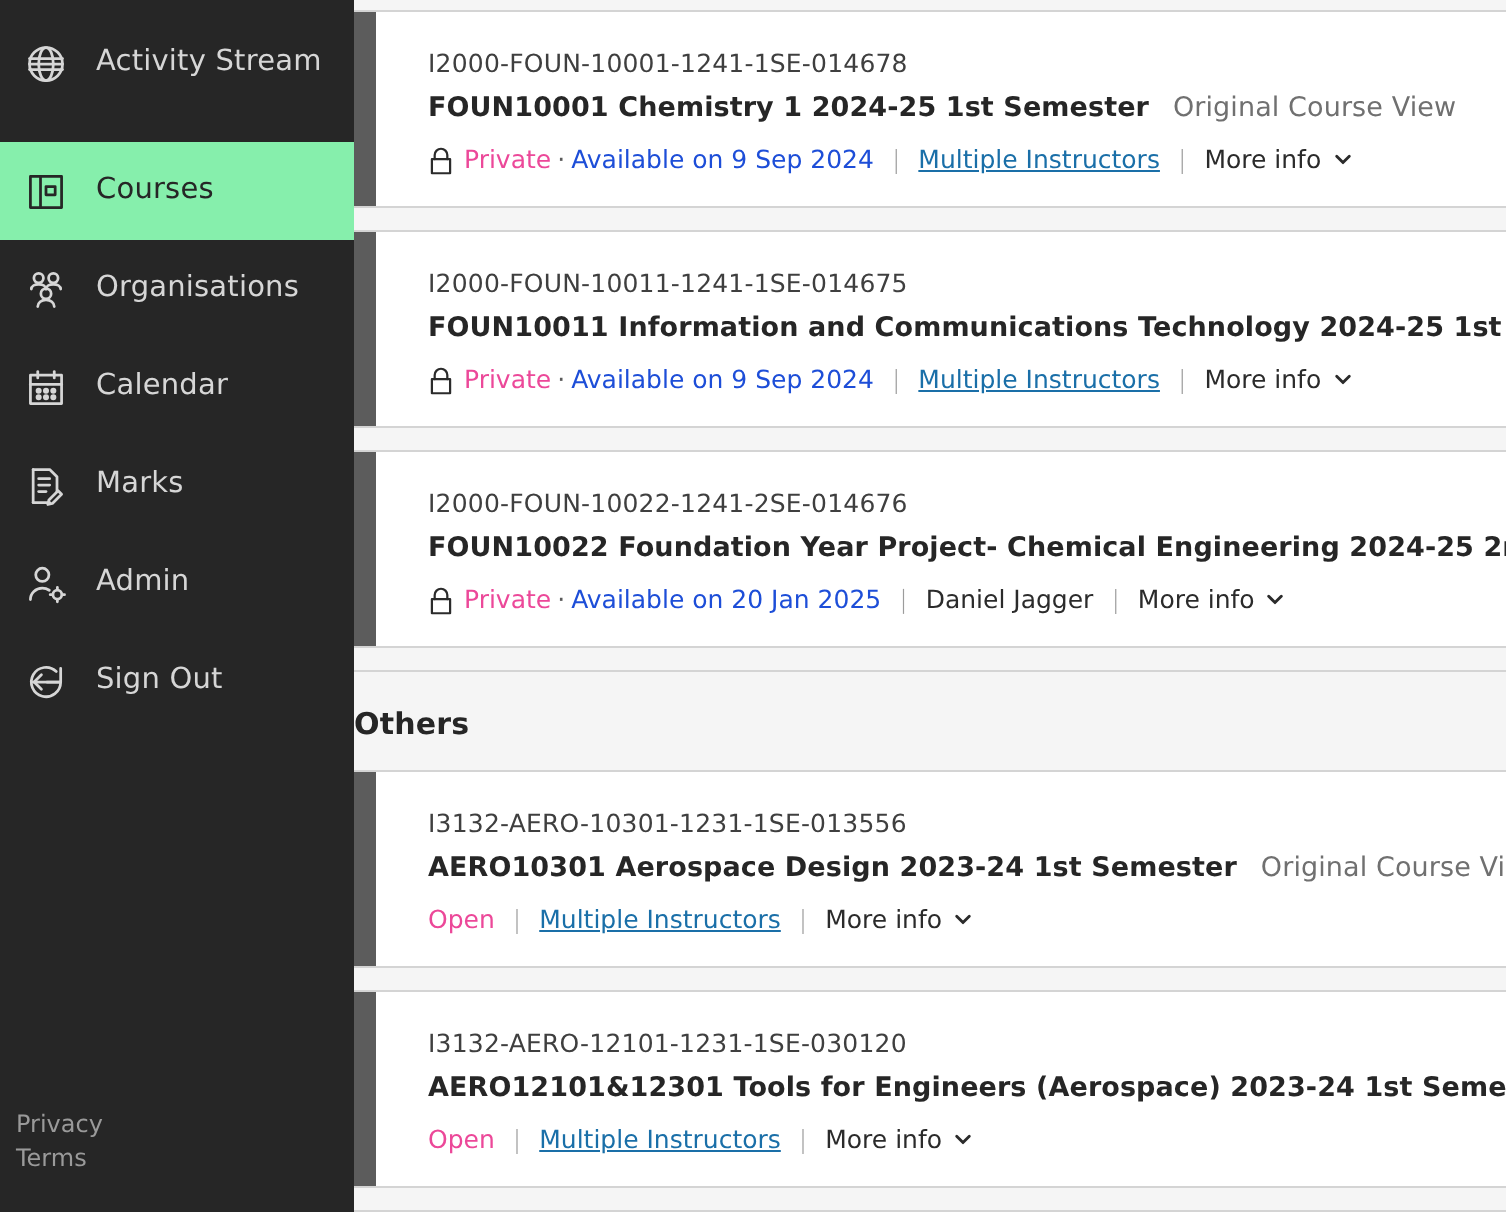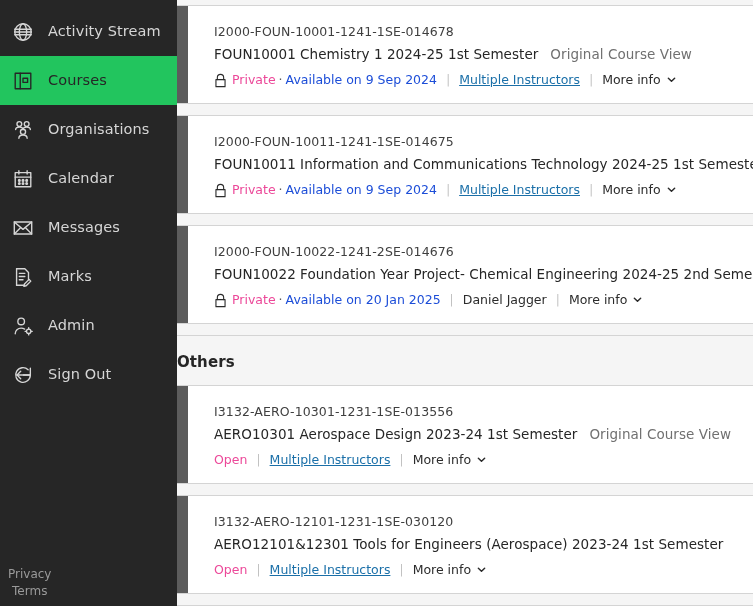--- a/index.html
+++ b/index.html
@@ -47,22 +47,23 @@
     display: flex;
     align-items: center;
     height: 49px;
     padding-left: 8px;
     cursor: pointer;
     color: #d6d6d6;
     position: relative;
   }
 
   .nav-item.active {
-    background: #22c55e;
+    background: #86efac;
     color: #262626;
+    margin-top: 15px;
   }
 
   .nav-icon {
     width: 30px;
     height: 30px;
     min-width: 30px;
     display: flex;
     align-items: center;
     justify-content: center;
     margin-right: 10px;
@@ -75,23 +76,22 @@
   .nav-label {
     font-size: 14.5px;
     letter-spacing: 0.1px;
     line-height: 1;
     white-space: nowrap;
   }
 
   .sidebar-footer {
     position: absolute;
     left: 8px;
-    bottom: 4px;
+    bottom: 16px;
     padding-bottom: 2px;
-    text-align: center;
   }
 
   .footer-link {
     display: block;
     color: #9a9a9a;
     font-size: 12px;
     line-height: 17px;
     text-decoration: none;
     cursor: pointer;
   }
@@ -144,21 +144,21 @@
   }
 
   .card-title-row {
     line-height: 20px;
     margin-bottom: 6px;
     white-space: nowrap;
   }
 
   .card-title {
     font-size: 13.5px;
-    font-weight: normal;
+    font-weight: bold;
     color: #262626;
     letter-spacing: 0.05px;
   }
 
   .card-view {
     font-size: 13.5px;
     color: #707070;
     font-weight: normal;
     margin-left: 12px;
     letter-spacing: 0.05px;
@@ -295,31 +295,20 @@
               <line x1="16.5" y1="3" x2="16.5" y2="6.5"></line>
               <circle cx="8" cy="13.5" r="0.9" fill="#d6d6d6"></circle>
               <circle cx="12" cy="13.5" r="0.9" fill="#d6d6d6"></circle>
               <circle cx="16" cy="13.5" r="0.9" fill="#d6d6d6"></circle>
               <circle cx="8" cy="17" r="0.9" fill="#d6d6d6"></circle>
               <circle cx="12" cy="17" r="0.9" fill="#d6d6d6"></circle>
               <circle cx="16" cy="17" r="0.9" fill="#d6d6d6"></circle>
             </svg>
           </span>
           <span class="nav-label">Calendar</span>
-        </li>
-        <li class="nav-item">
-          <span class="nav-icon">
-            <svg width="22" height="22" viewBox="0 0 24 24" fill="none" stroke="#d6d6d6" stroke-width="1.5" stroke-linecap="round" stroke-linejoin="round">
-              <rect x="2.5" y="5.5" width="19" height="13"></rect>
-              <polyline points="2.5,5.5 12,13.5 21.5,5.5"></polyline>
-              <line x1="2.5" y1="18.5" x2="9" y2="12"></line>
-              <line x1="21.5" y1="18.5" x2="15" y2="12"></line>
-            </svg>
-          </span>
-          <span class="nav-label">Messages</span>
         </li>
         <li class="nav-item">
           <span class="nav-icon">
             <svg width="22" height="22" viewBox="0 0 24 24" fill="none" stroke="#d6d6d6" stroke-width="1.5" stroke-linecap="round" stroke-linejoin="round">
               <path d="M5 3h9l4 4v8"></path>
               <line x1="5" y1="3" x2="5" y2="21"></line>
               <line x1="5" y1="21" x2="14" y2="21"></line>
               <line x1="8" y1="8" x2="14" y2="8"></line>
               <line x1="8" y1="11.5" x2="14" y2="11.5"></line>
               <line x1="8" y1="15" x2="12" y2="15"></line>

